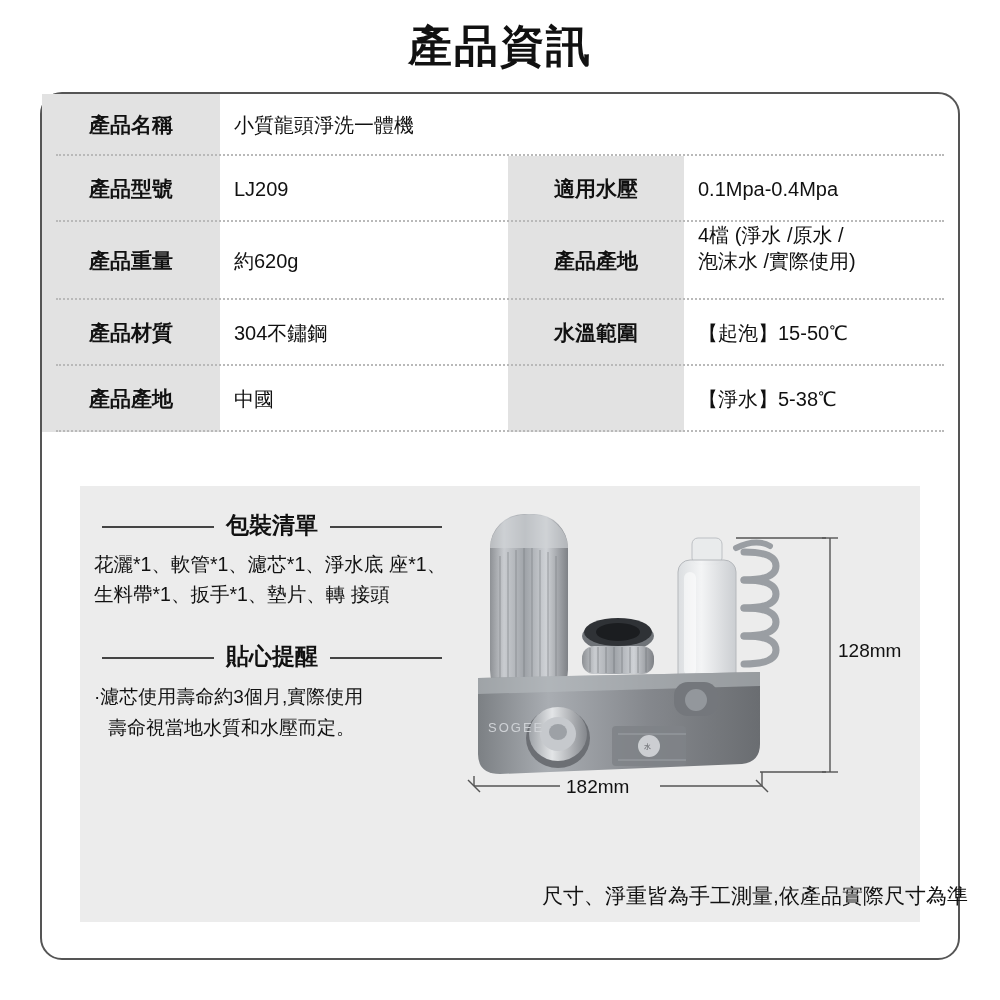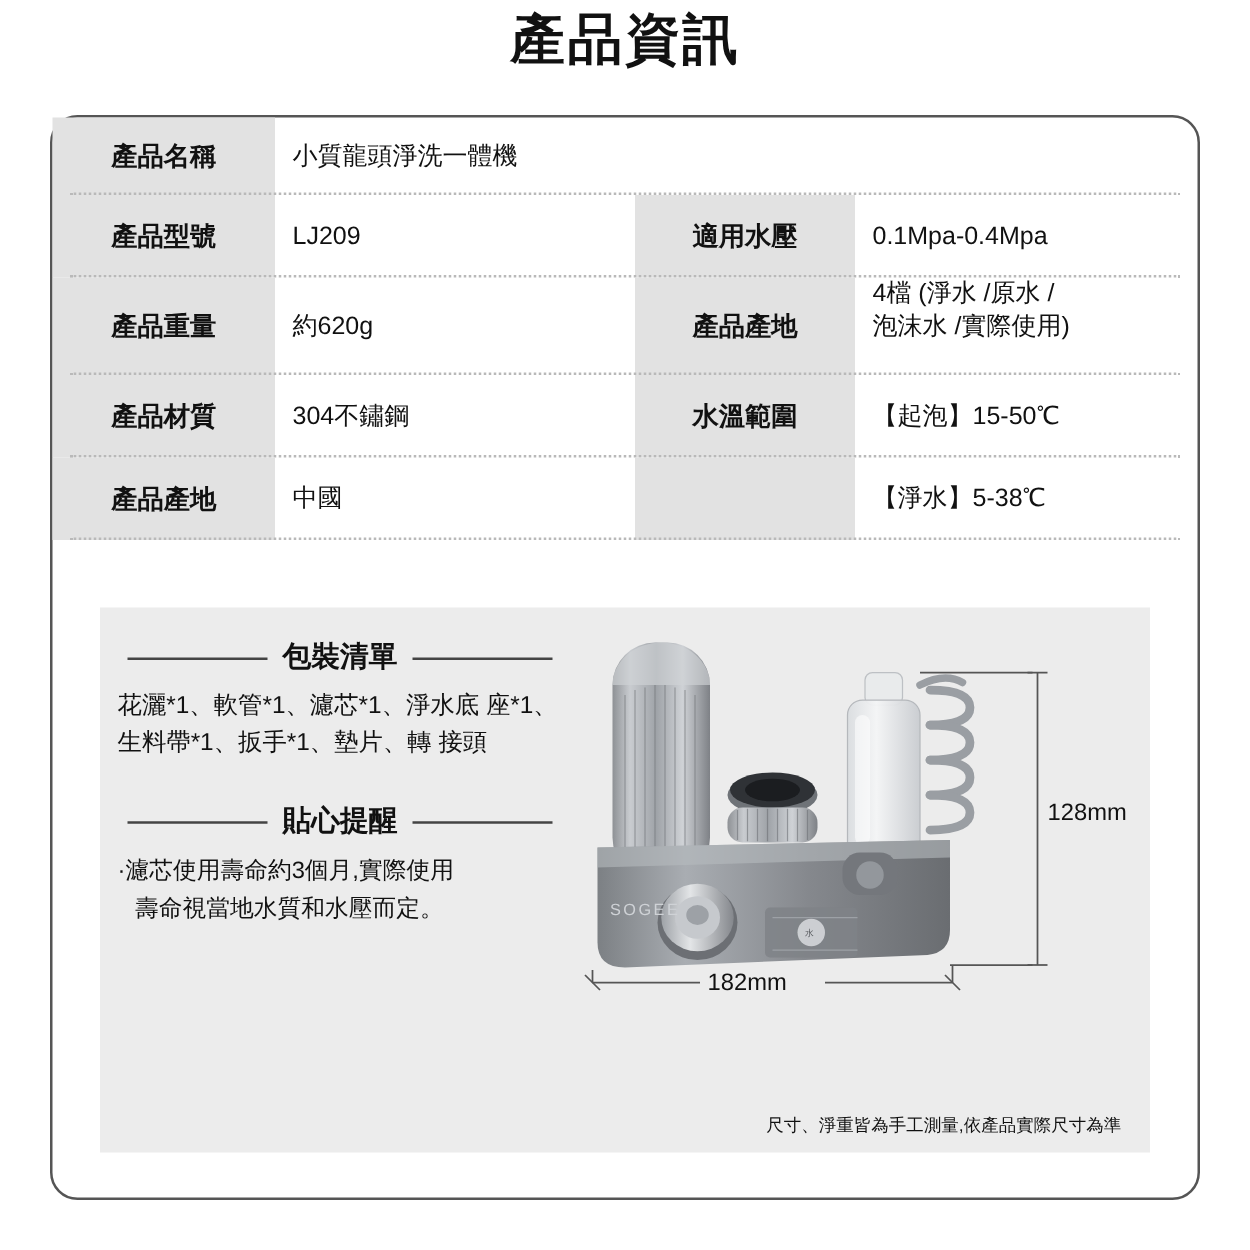--- a/index.html
+++ b/index.html
@@ -22,21 +22,21 @@
     position: relative;
     box-sizing: border-box;
   }
 
   
   .page-title {
     text-align: center;
     font-size: 44px;
     font-weight: bold;
     letter-spacing: 2px;
-    padding-top: 8px;
+    padding-top: 22px;
     line-height: 1.1;
     color: #111;
   }
 
   
   .card {
     position: absolute;
     left: 40px;
     top: 92px;
     width: 920px;
@@ -169,21 +169,21 @@
     width: 460px;
     height: 436px;
   }
 
   .dim-note {
     position: absolute;
     left: 440px;
     bottom: 12px;
     width: 470px;
     text-align: center;
-    font-size: 14px;
+    font-size: 21px;
     color: #111;
   }
 
   .dim-label-h {
     position: absolute;
     font-size: 19px;
     color: #111;
   }
 
   svg { display: block; }

